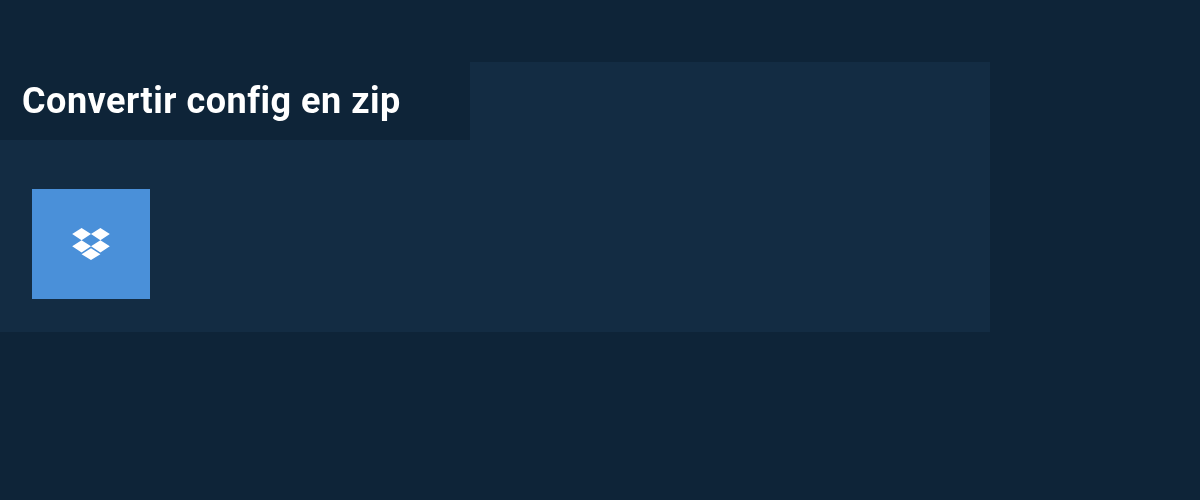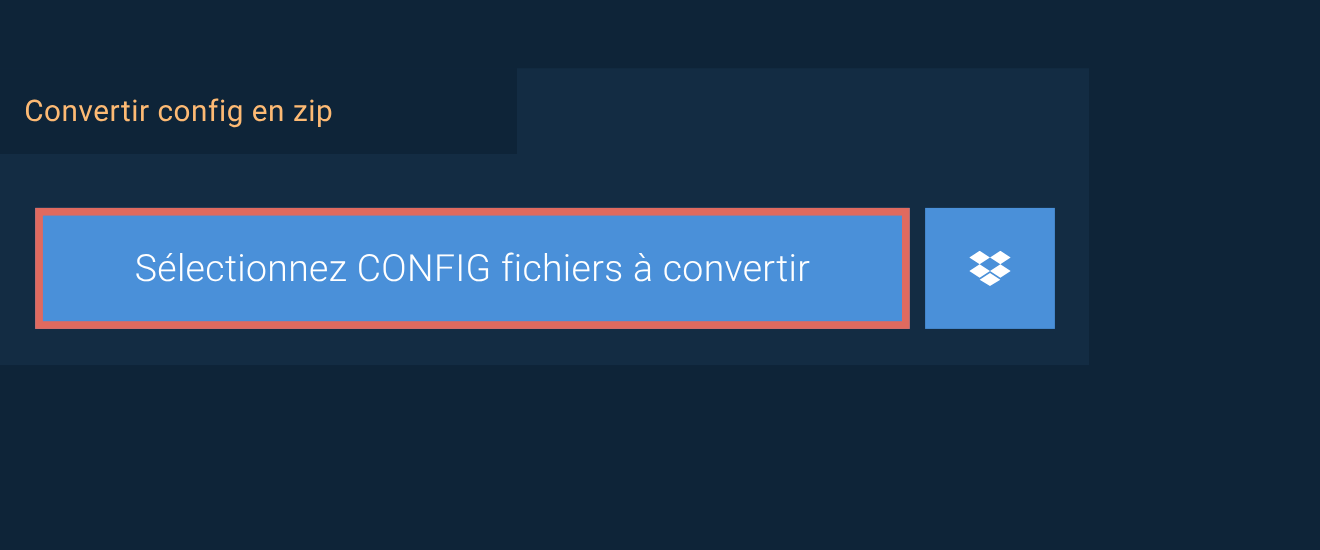--- a/index.html
+++ b/index.html
@@ -27,23 +27,23 @@
       top: 62px;
       left: 0;
       width: 470px;
       height: 78px;
       background-color: #0e2438;
       display: flex;
       align-items: center;
       padding-left: 22px;
     }
     .tab-label {
-      color: #fdba74;
-      font-size: 27px;
-      font-weight: 400;
+      color: #ffffff;
+      font-size: 36px;
+      font-weight: 700;
       letter-spacing: 0.5px;
     }
     .action-row {
       position: absolute;
       top: 189px;
       left: 32px;
       display: flex;
       align-items: stretch;
       gap: 14px;
     }
@@ -81,21 +81,18 @@
 </head>
 <body>
 
 <div class="panel"></div>
 
 <div class="tab">
   <span class="tab-label">Convertir config en zip</span>
 </div>
 
 <div class="action-row">
-  <div class="select-button">
-    <span class="select-button-label">Sélectionnez CONFIG fichiers à convertir</span>
-  </div>
   <div class="dropbox-button">
     <svg class="dropbox-icon" viewBox="0 0 40 34" xmlns="http://www.w3.org/2000/svg">
       <path d="M10 0 L20 6.5 L10 13 L0 6.5 Z M30 0 L40 6.5 L30 13 L20 6.5 Z M0 19.5 L10 13 L20 19.5 L10 26 Z M20 19.5 L30 13 L40 19.5 L30 26 Z M10 28 L20 21.5 L30 28 L20 34 Z"></path>
     </svg>
   </div>
 </div>
 
 </body></html>

